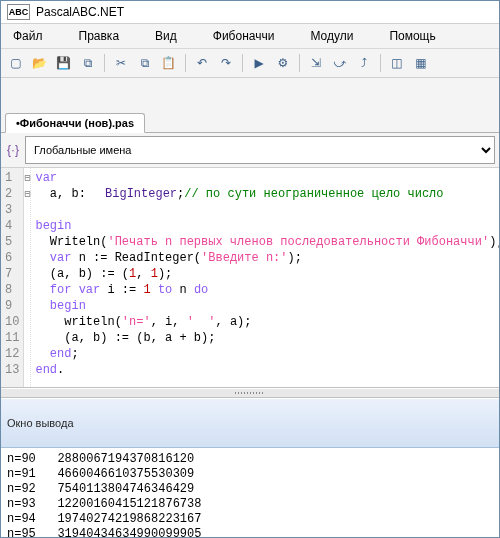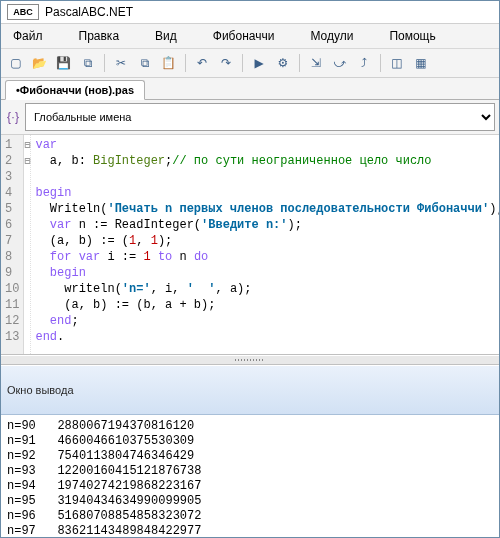--- a/index.html
+++ b/index.html
@@ -16,21 +16,21 @@
   }
   .titlebar {
     background: #fff;
     border-bottom: 1px solid #d0d0d0;
     padding: 3px 6px;
     display: flex;
     align-items: center;
     gap: 6px;
   }
   .app-icon {
-    width: 32px; height: 16px;
+    width: 23px; height: 16px;
     display: flex; align-items: center; justify-content: center;
     font-size: 9px; font-weight: bold;
     border: 1px solid #888;
     background: #fff;
   }
   .titlebar span.title { font-size: 12px; }
   .menubar {
     background: #f4f4f4;
     border-bottom: 1px solid #d8d8d8;
     padding: 2px 4px;
@@ -65,20 +65,21 @@
   }
   .tab {
     background: #fff;
     border: 1px solid #b0b0b0;
     border-bottom: 1px solid #fff;
     padding: 3px 10px;
     font-size: 11px;
     border-radius: 3px 3px 0 0;
     margin-bottom: -1px;
     font-weight: bold;
+    margin-top: 33px;
   }
   .scope-row {
     background: #f4f4f4;
     padding: 3px 4px;
     display: flex;
     align-items: center;
     gap: 4px;
     border-bottom: 1px solid #d0d0d0;
   }
   .scope-icon {
@@ -126,23 +127,23 @@
   }
   .code {
     flex: 1;
     font-family: Consolas, "Courier New", monospace;
     font-size: 12px;
     line-height: 16px;
     padding: 2px 4px;
     white-space: pre;
   }
   .k { color: #8b5cf6; font-weight: normal; }
-  .t { color: #4d7c0f; }
+  .t { color: #4c1d95; margin-left: 12px; }
   .c { color: #008000; }
-  .s { color: #0369a1; font-weight: bold; }
+  .s { color: #ec4899; }
   .n { color: #c00000; }
   .splitter {
     height: 10px;
     background: #e8e8e8;
     border-top: 1px solid #fff;
     border-bottom: 1px solid #c0c0c0;
     position: relative;
   }
   .splitter::after {
     content: "";

